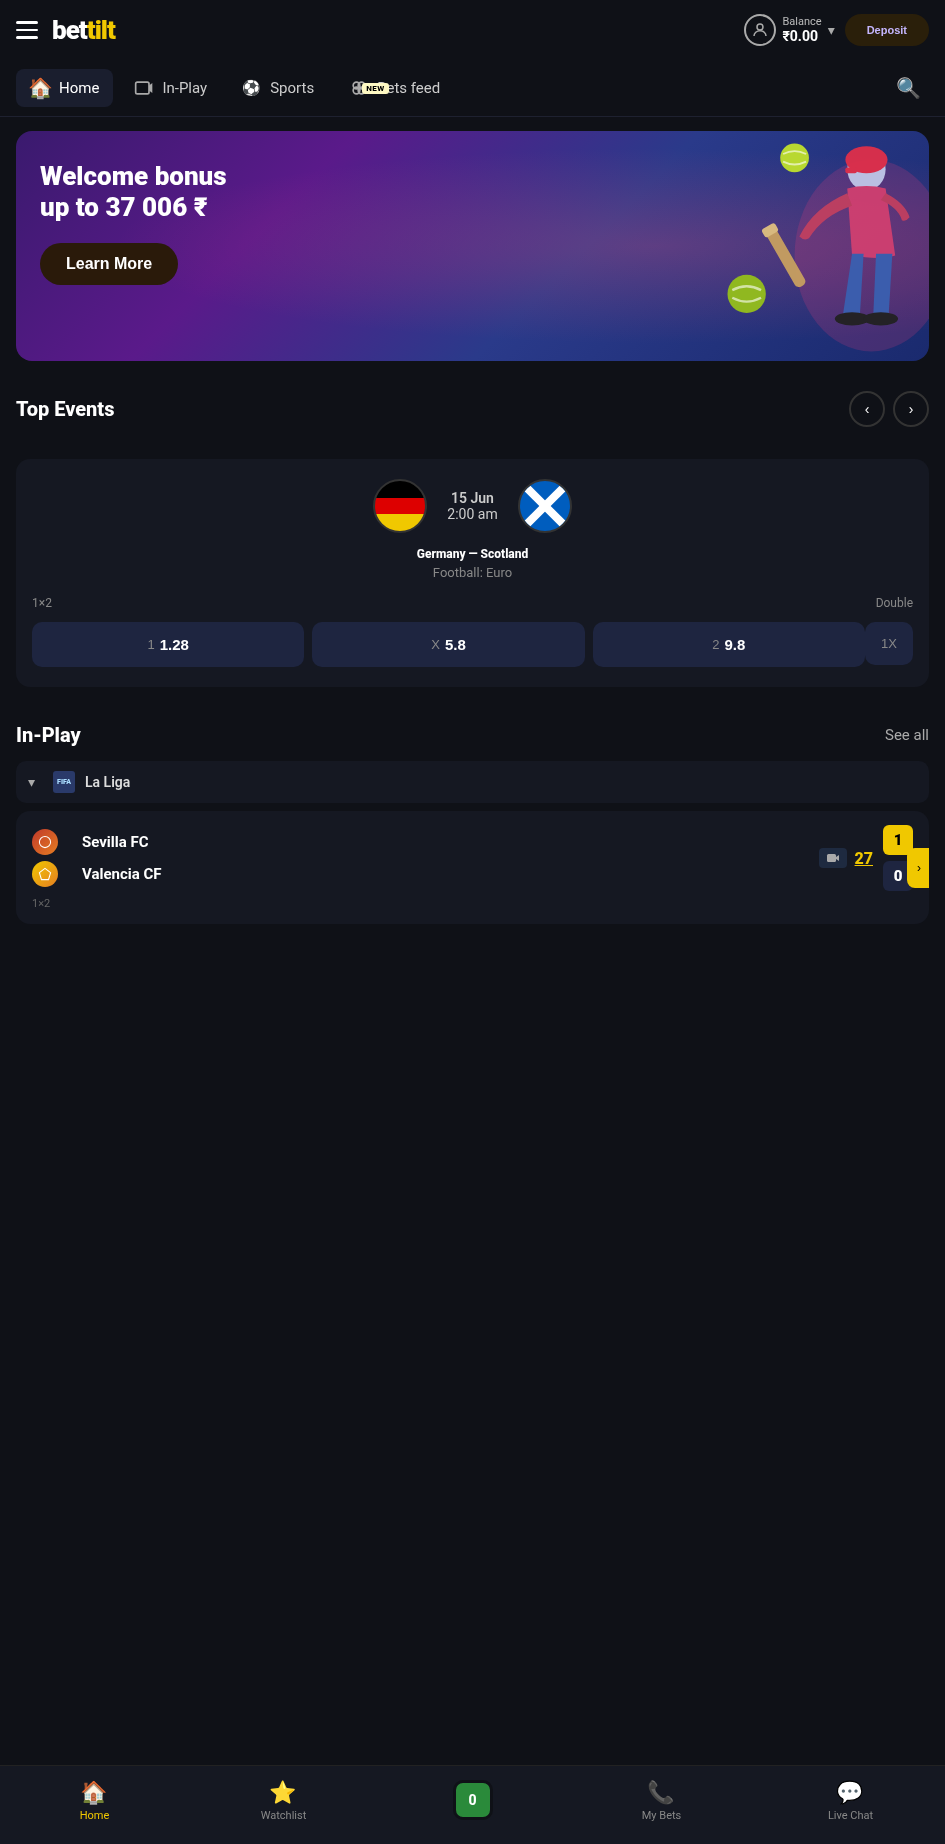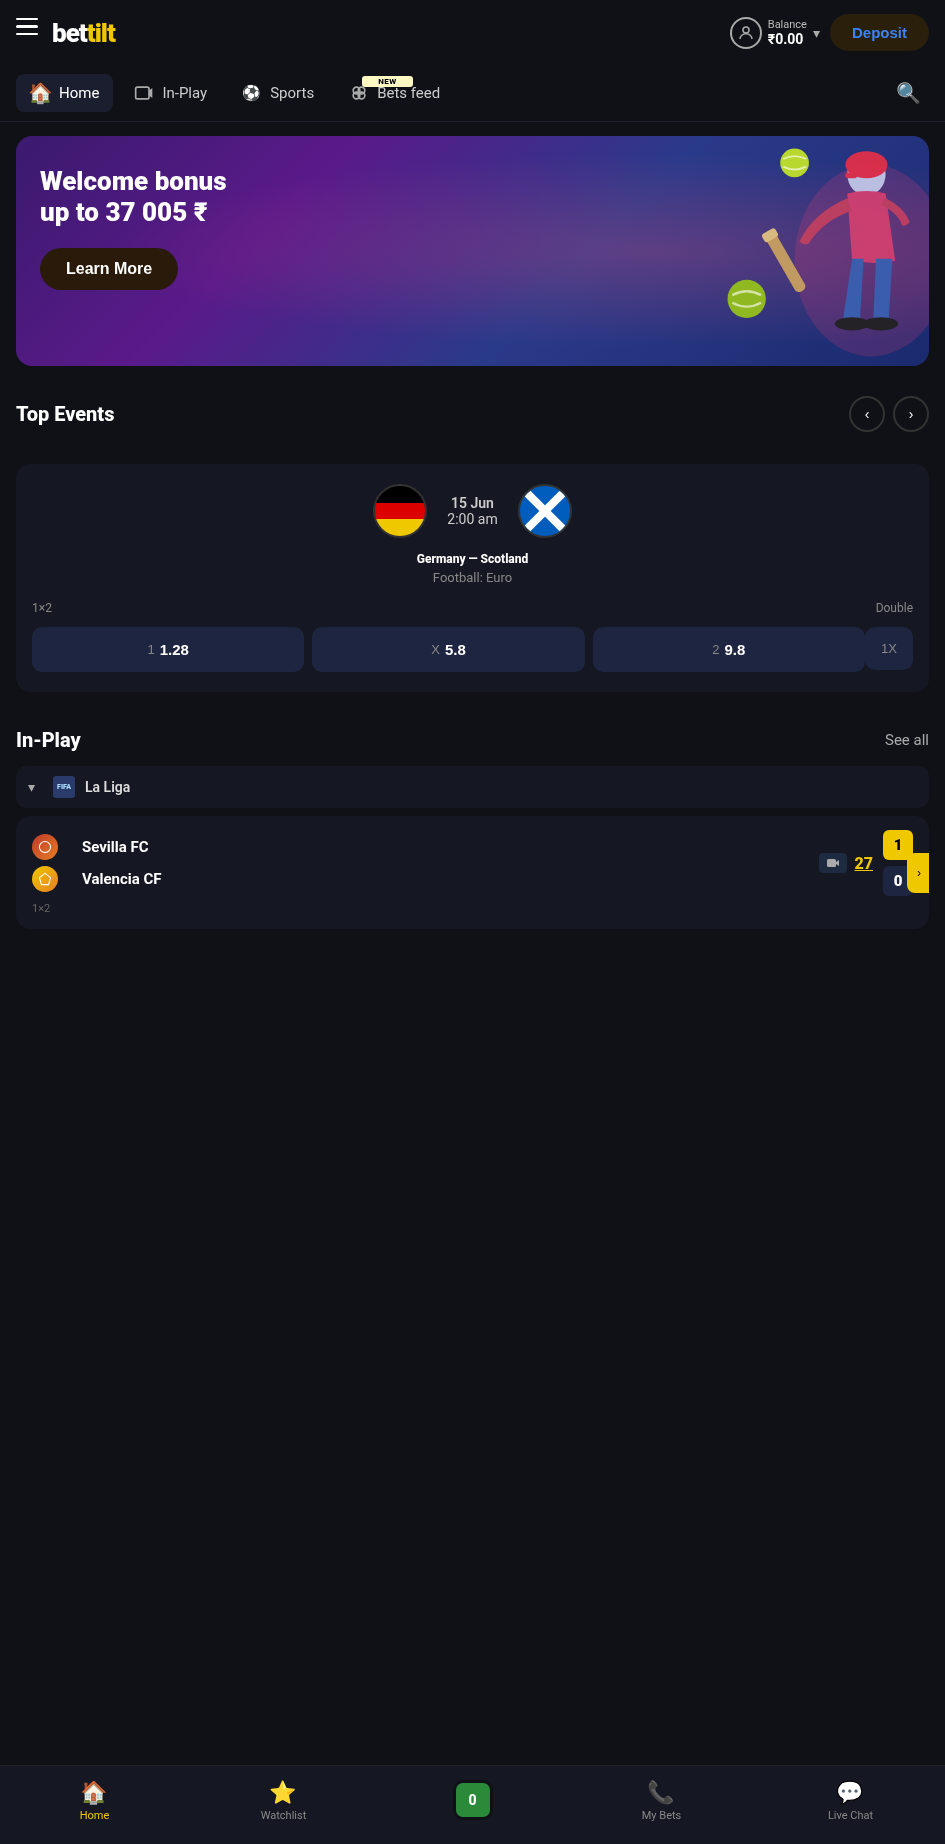--- a/index.html
+++ b/index.html
@@ -17,20 +17,21 @@
     
     .header {
       display: flex;
       align-items: center;
       justify-content: space-between;
       padding: 14px 16px;
       background: #0f1117;
     }
     .header-left {
       display: flex;
+      align-items: center;
       gap: 14px;
     }
     .hamburger {
       display: flex;
       flex-direction: column;
       gap: 5px;
       cursor: pointer;
     }
     .hamburger span {
       display: block;
@@ -81,25 +82,25 @@
       font-size: 14px;
       font-weight: 700;
       color: #fff;
     }
     .chevron-down {
       color: #aaa;
       font-size: 14px;
     }
     .deposit-btn {
       background: #2a1f0a;
-      color: #3b82f6;
+      color: #c4b5fd;
       border: none;
       border-radius: 24px;
       padding: 10px 22px;
-      font-size: 15px;
+      font-size: 11px;
       font-weight: 700;
       cursor: pointer;
     }
 
     
     .nav-bar {
       display: flex;
       align-items: center;
       padding: 8px 16px;
       gap: 6px;
@@ -131,27 +132,27 @@
       align-items: center;
       justify-content: center;
     }
     .nav-icon-home {
       color: #f0c800;
       font-size: 20px;
     }
     .nav-item-bets { position: relative; }
     .new-badge {
       position: absolute;
-      top: 2px;
+      top: 14px;
       left: 28px;
       background: #fef9c3;
       color: #000;
       font-size: 8px;
       font-weight: 800;
-      padding: 1px 16px;
+      padding: 1px 4px;
       border-radius: 3px;
       letter-spacing: 0.5px;
     }
     .search-icon-nav {
       margin-left: auto;
       font-size: 20px;
       cursor: pointer;
       padding: 8px;
       color: #ccc;
     }
@@ -643,21 +644,21 @@
     </div>
     <span class="search-icon-nav">🔍</span>
   </nav>
 
   <section class="banner-section">
     <div class="banner">
       <div class="banner-overlay"></div>
       <div class="banner-content">
         <h2 class="banner-title">
           <span>Welcome bonus</span>
-          <span>up to 37 005 ₹</span>
+          <span>up to 37 006 ₹</span>
         </h2>
         <button class="learn-more-btn">Learn More</button>
       </div>
 
       <div class="cricket-svg">
         <svg viewBox="0 0 220 240" width="100%" height="100%" preserveAspectRatio="xMaxYMid meet">
 
           <ellipse cx="160" cy="130" rx="80" ry="100" fill="rgba(255,60,120,0.18)"></ellipse>
 
           <g opacity="0.95">

